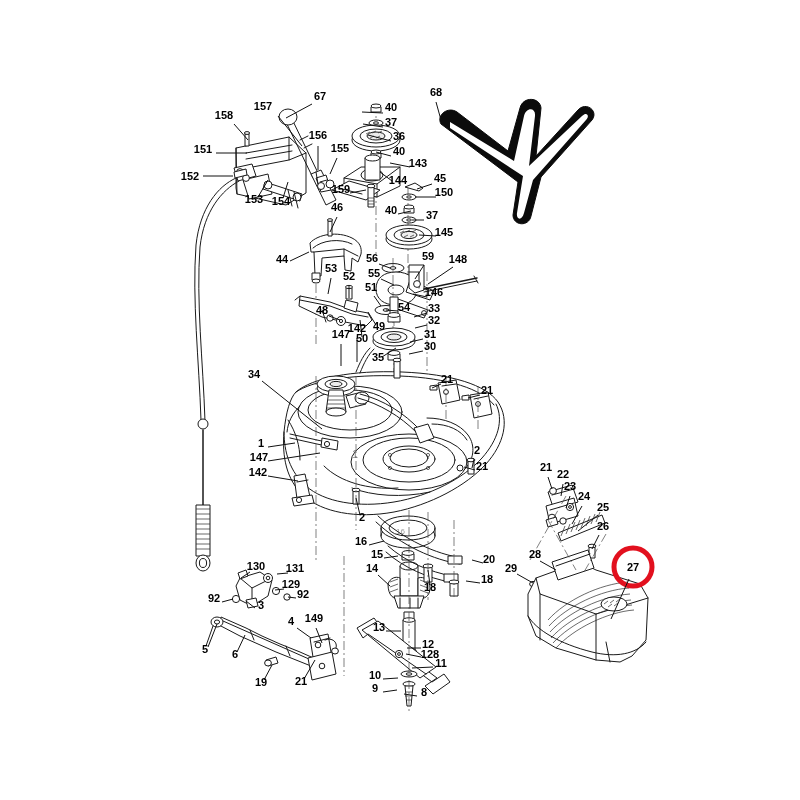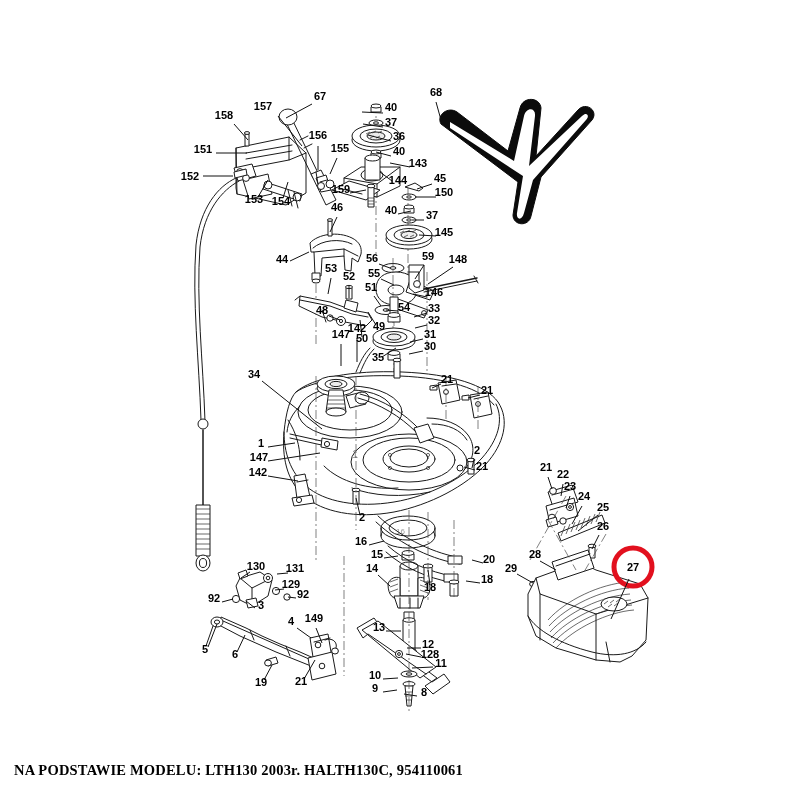--- a/index.html
+++ b/index.html
@@ -765,14 +765,13 @@
         </g>
       </g>
 
     <g id="highlight-layer">
         <circle cx="633" cy="567" r="19" fill="none" stroke="#e2101e" stroke-width="5"></circle>
         <text x="633" y="571" text-anchor="middle" class="num">27</text>
         <path class="lead" d="M629,579 L611,619"></path>
       </g>
   </svg>
 
-  <div id="caption">NA PODSTAWIE MODELU: LTH130 2003r. HALTH130C, 954110061</div>
 </div>
 
 </body></html>

